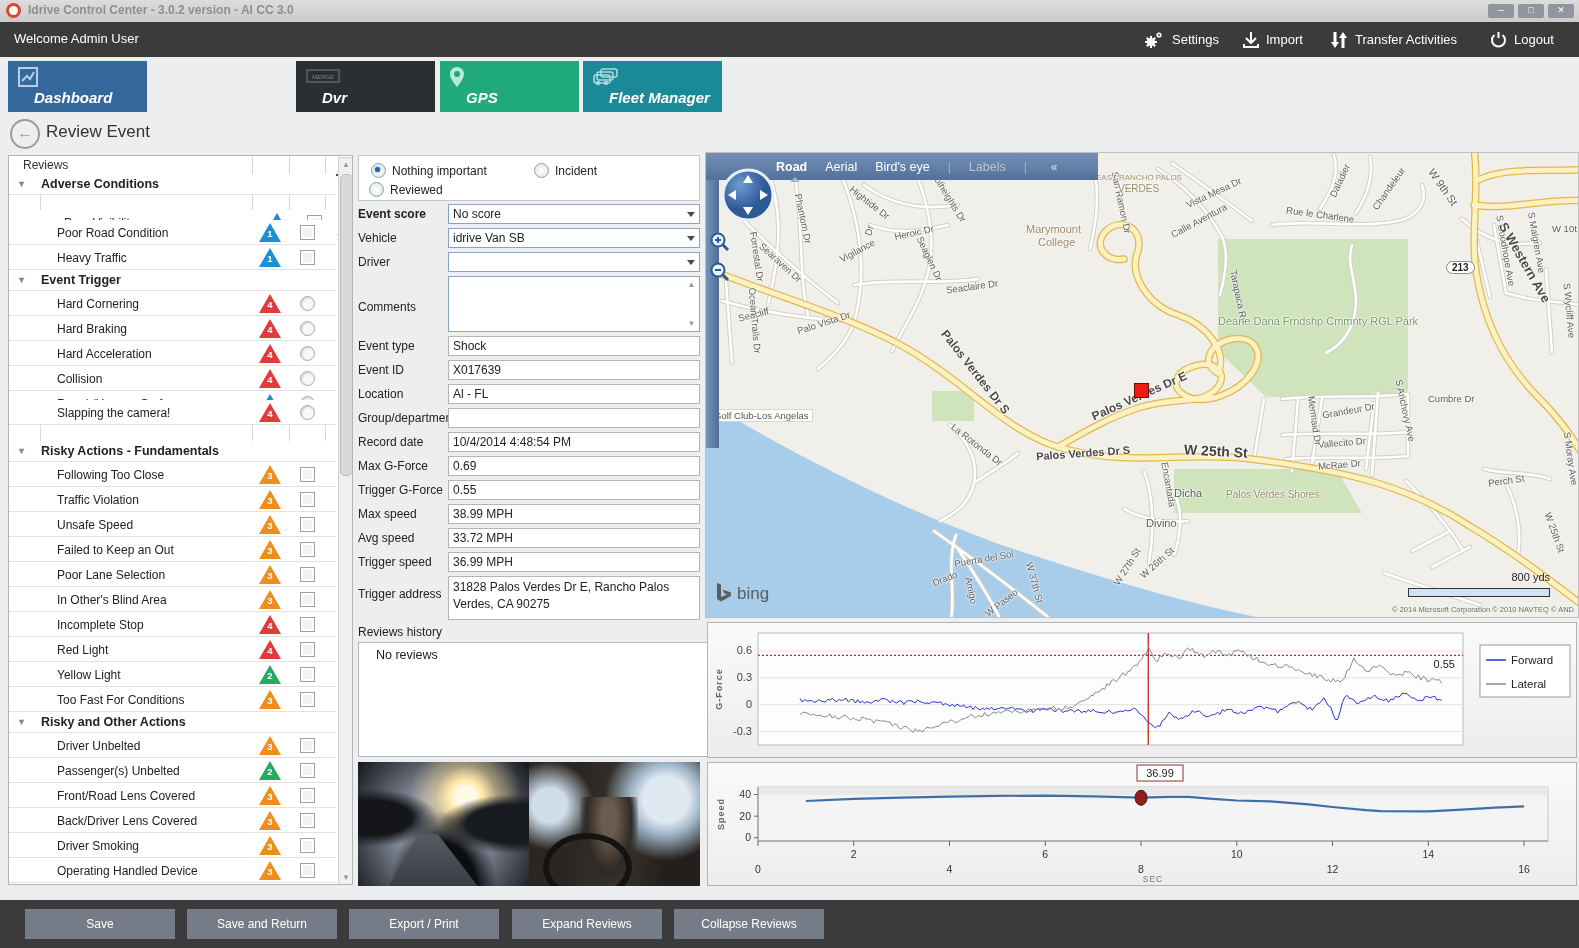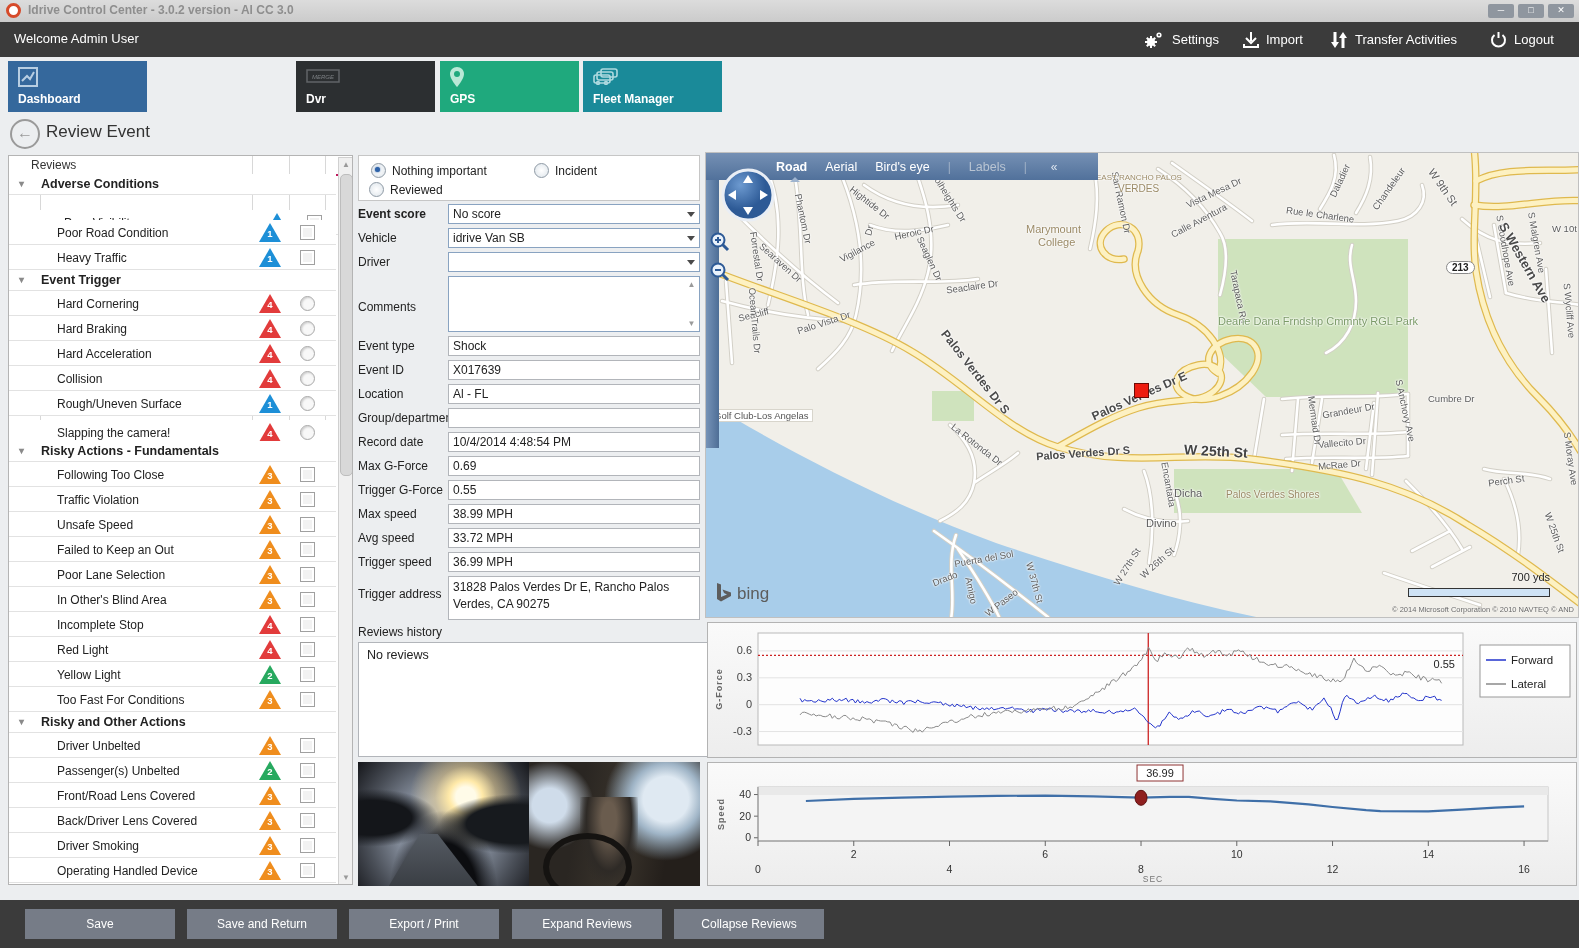--- a/index.html
+++ b/index.html
@@ -16,31 +16,31 @@
           text-align:center;line-height:13px;border-radius:2px;}
   
   #topbar{left:0;top:22px;width:1579px;height:35px;background:#3b3b3b;color:#fff;}
   #topbar .welcome{left:14px;top:9px;font-size:13px;}
   .tb-action{top:0;height:35px;display:flex;align-items:center;gap:7px;color:#fff;font-size:13px;cursor:pointer;}
   .tb-action svg{display:block;}
   
   #tabs{left:0;top:57px;width:1579px;height:58px;background:#eceef0;}
   .tab{top:4px;width:139px;height:51px;color:#fff;cursor:pointer;}
   .tab .ticon{position:absolute;left:10px;top:6px;opacity:.85;}
-  .tab .tlabel{position:absolute;left:10px;bottom:6px;font-size:12px;font-weight:bold;}
+  .tab .tlabel{position:absolute;left:26px;bottom:6px;font-size:15px;font-weight:bold;font-style:italic;}
   .tab.active{outline:1px solid #c2c2c2;outline-offset:2px;}
   
   #pagehead{left:0;top:115px;width:700px;height:38px;}
   #backbtn{left:10px;top:4px;width:26px;height:26px;border:2px solid #9a9a9a;border-radius:50%;
            color:#9a9a9a;font-size:16px;text-align:center;line-height:24px;background:#fff0;}
   #pagetitle{left:46px;top:7px;font-size:17px;color:#333;}
   
   #tree{left:8px;top:155px;width:345px;height:730px;background:#fff;border:1px solid #b4b4b4;
         overflow:hidden;box-sizing:border-box;}
-  #treehead{left:8px;top:0;width:343px;height:18px;border-bottom:2px solid #be185d;font-size:12px;color:#333;}
+  #treehead{left:0;top:0;width:343px;height:18px;border-bottom:2px solid #be185d;font-size:12px;color:#333;}
   #treehead span{position:absolute;left:14px;top:2px;}
   .vline{position:absolute;top:0;bottom:0;width:1px;background:#d8d8d8;}
   .trow{position:absolute;left:0;width:327px;border-bottom:1px solid #e2e2e2;background:#fff;}
   .trow.group{font-weight:bold;font-size:12.5px;color:#222;}
   .trow .arrow{position:absolute;left:10px;top:4px;color:#8a8a8a;font-size:10px;}
   .trow.group .glabel{position:absolute;left:32px;top:3px;}
   .trow.item .ilabel{position:absolute;left:48px;top:6px;font-size:12px;color:#222;}
   .sev{position:absolute;width:22px;height:19px;}
   .sev .tri{position:absolute;left:0;top:0;width:22px;height:19px;
             clip-path:polygon(50% 0,100% 100%,0 100%);}
@@ -65,21 +65,21 @@
   .ffield{position:absolute;left:90px;width:252px;height:20px;background:#fff;box-sizing:border-box;
           font-size:12px;color:#222;padding:2px 4px;}
   .drop{border:1px solid #89a3c1;}
   .drop .caret{position:absolute;right:4px;top:7px;width:0;height:0;border-left:4px solid transparent;
         border-right:4px solid transparent;border-top:5px solid #4a4a4a;}
   .ro{border:1px solid #b2b5ba;}
   .tarea{border:1px solid #89a3c1;}
   .scroll-arrows{position:absolute;right:2px;width:11px;color:#9a9a9a;font-size:8px;text-align:center;}
   #rhlabel{position:absolute;left:0;font-size:12px;color:#222;}
   #rhbox{position:absolute;left:0;width:401px;background:#fff;border:1px solid #b2b5ba;box-sizing:border-box;
-         font-size:12.5px;color:#222;padding:5px 8px;}
+         font-size:12.5px;color:#222;padding:5px 17px;}
   
   .cam{position:absolute;top:607px;width:171px;height:124px;overflow:hidden;background:#111;}
   #cam1 .sky{position:absolute;inset:0;background:
       radial-gradient(circle at 63% 28%, #fffbe8 0 7%, #ffe9a8 12%, rgba(255,220,140,.45) 22%, rgba(120,130,150,.0) 40%),
       radial-gradient(circle at 50% 55%, #9aa4b4 0 30%, #4a4f58 70%, #15161a 100%);}
   #cam1 .road{position:absolute;left:18%;right:30%;bottom:0;height:42%;
       background:linear-gradient(#555b63,#3a3e44);clip-path:polygon(35% 0,55% 0,100% 100%,0 100%);}
   #cam1 .trees{position:absolute;inset:0;background:
       radial-gradient(ellipse at 8% 45%, #14161a 0 18%, transparent 30%),
       radial-gradient(ellipse at 92% 50%, #171a1e 0 22%, transparent 34%),
@@ -315,21 +315,21 @@
         <div class="rb" style="left: 291px; top: 5px;"></div>
       </div>
       <div class="trow item" style="top: 235px; height: 24px;">
         <span class="ilabel">Rough/Uneven Surface</span>
         <div class="sev" style="left: 250px; top: 3px;">
           <div class="tri" style="background: rgb(29, 143, 215);"></div>
           <div class="num">1</div>
         </div>
         <div class="rb" style="left: 291px; top: 5px;"></div>
       </div>
-      <div class="trow item" style="top: 264px; height: 24px; text-decoration: underline;">
+      <div class="trow item" style="top: 244px; height: 24px; text-decoration: underline;">
         <span class="ilabel">Slapping the camera!</span>
         <div class="sev" style="left: 250px; top: 3px;">
           <div class="tri" style="background: rgb(226, 59, 59);"></div>
           <div class="num">4</div>
         </div>
         <div class="rb" style="left: 291px; top: 5px;"></div>
       </div>
       <div class="trow group" style="top: 285px; height: 20px;">
         <span class="arrow">▾</span>
         <span class="glabel">Risky Actions - Fundamentals</span>
@@ -766,21 +766,21 @@
         <line x1="13.5" y1="13.5" x2="19" y2="19" stroke="#2d5a96" stroke-width="3"></line>
         <line x1="6" y1="9" x2="12" y2="9" stroke="#2d5a96" stroke-width="2"></line>
       </svg>
   </div>
   <div id="binglogo">
     <svg width="16" height="22" viewBox="0 0 16 22">
         <path d="M1,0 L5,1.5 L5,14 L11,11.5 L8,10 L6.5,6.5 L15,9.5 L15,13 L5,18.5 L1,16 Z" fill="#5d5d5d"></path>
       </svg>
     <span class="btxt">bing</span>
   </div>
-  <div id="scalelbl">700 yds</div>
+  <div id="scalelbl">800 yds</div>
   <div id="scalebar"></div>
   <div id="mapcopy">© 2014 Microsoft Corporation   © 2010 NAVTEQ   © AND</div>
 </div>
 
 <div id="gchart" class="abs chartbox">
   <svg width="868" height="134">
       <rect x="50" y="10" width="705" height="112" fill="#fdfdfd" stroke="#b9b9b9" stroke-width="1"></rect>
       <line x1="50" x2="755" y1="27.920000000000005" y2="27.920000000000005" stroke="#e3e3e3" stroke-width="1"></line>
       <text x="44" y="31.420000000000005" text-anchor="end" font-size="11" fill="#444" font-family="Liberation Sans,sans-serif">0.6</text>
       <line x1="50" x2="755" y1="54.800000000000004" y2="54.800000000000004" stroke="#e3e3e3" stroke-width="1"></line>

